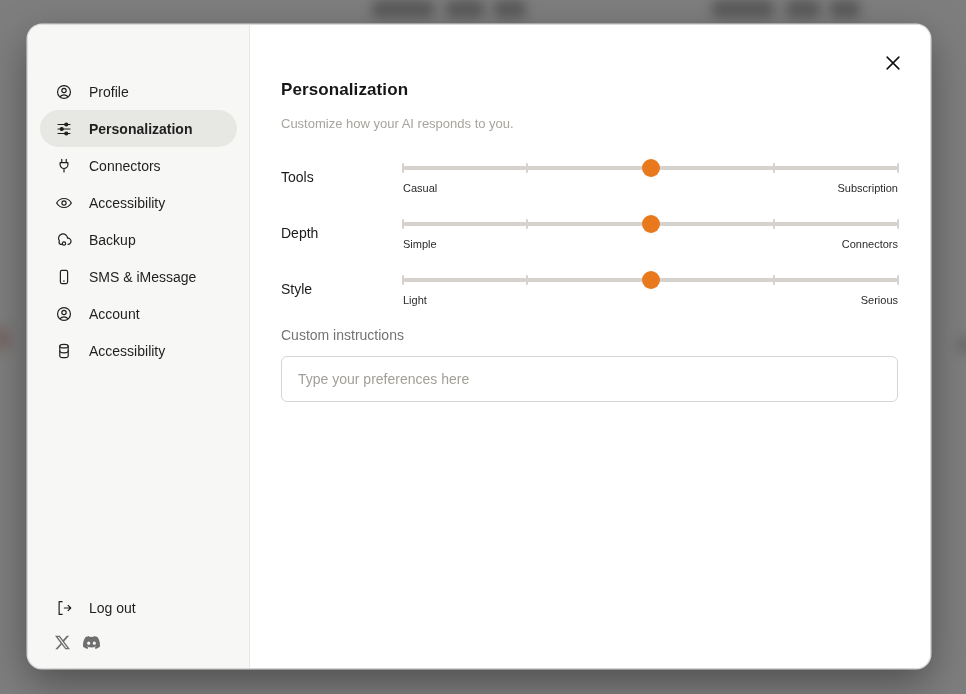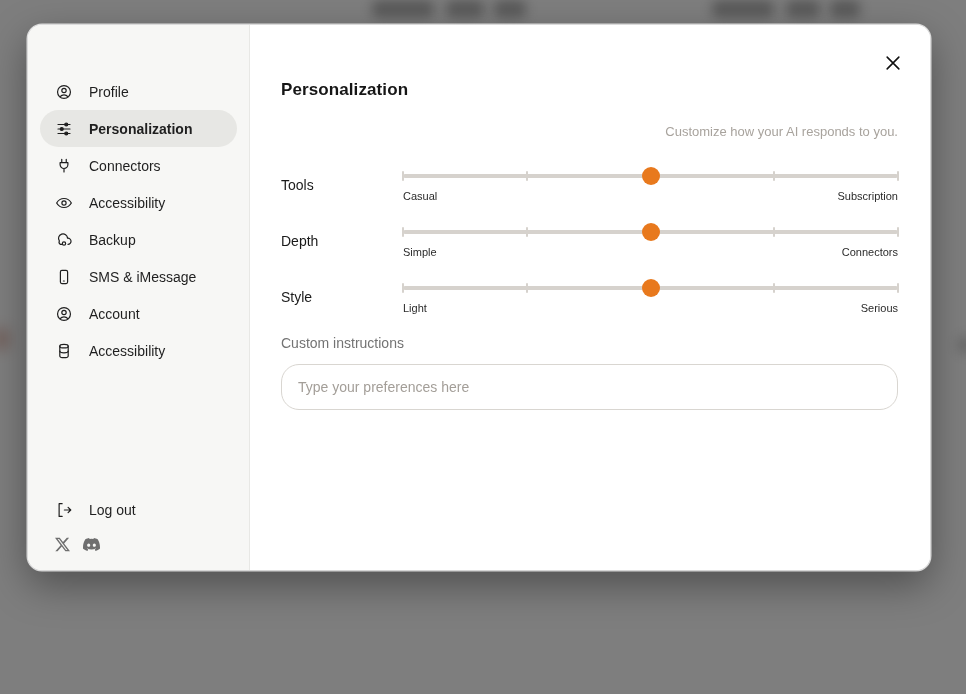--- a/index.html
+++ b/index.html
@@ -17,21 +17,21 @@
   .blob.b2 { left: 446px; top: 0; width: 38px; height: 18px; }
   .blob.b3 { left: 494px; top: 0; width: 32px; height: 18px; }
   .blob.b4 { left: 712px; top: 0; width: 62px; height: 18px; }
   .blob.b5 { left: 786px; top: 0; width: 34px; height: 18px; }
   .blob.b6 { left: 830px; top: 0; width: 30px; height: 18px; }
   .blob.b7 { left: -8px; top: 328px; width: 18px; height: 22px; background:#6b4a42; opacity:.5; filter: blur(7px);}
   .blob.b8 { right: -6px; top: 336px; width: 14px; height: 18px; background:#5a5a5a; opacity:.6; filter: blur(6px);}
 
   
   .modal {
-    position: absolute; left: 28px; top: 25px; width: 902px; height: 545px;
+    position: absolute; left: 28px; top: 25px; width: 902px; height: 643px;
     background: #ffffff; border-radius: 14px;
     box-shadow: 0 0 0 1.5px rgba(255,255,255,.75), 0 14px 40px rgba(0,0,0,.38);
     display: flex; overflow: hidden;
   }
 
   
   .sidebar {
     width: 222px; flex: 0 0 222px; background: #f7f7f5;
     border-right: 1px solid #e8e8e5; position: relative;
   }
@@ -49,21 +49,21 @@
   .social .icon { color: #6f6f6f; cursor: pointer; }
 
   
   .panel { flex: 1 1 auto; position: relative; padding: 54px 32px 0 31px; background: #fff; }
   .close-btn {
     position: absolute; top: 25px; right: 24px; width: 26px; height: 26px;
     background: none; border: none; cursor: pointer; color: #111;
     display: flex; align-items: center; justify-content: center; padding: 0;
   }
   h1.title { font-size: 17px; font-weight: 700; color: #161616; line-height: 22px; letter-spacing: .1px; }
-  .subtitle { font-size: 13px; color: #a8a39d; margin-top: 23px; text-align: right; }
+  .subtitle { font-size: 13px; color: #a8a39d; margin-top: 15px; }
 
   
   .sliders { margin-top: 28px; }
   .slider-row { display: grid; grid-template-columns: 122px 1fr; align-items: center; margin-bottom: 21px; }
   .slider-label { font-size: 14px; color: #1a1a1a; }
   .slider-main { }
   .track-wrap { position: relative; height: 18px; cursor: pointer; }
   .track {
     position: absolute; left: 0; right: 0; top: 50%; transform: translateY(-50%);
     height: 4px; background: var(--track, #d6d2cd); border-radius: 2px;
@@ -77,21 +77,21 @@
     width: 18px; height: 18px; border-radius: 50%;
     background: var(--accent, #e8791d); cursor: grab; z-index: 2;
   }
   .range-labels { display: flex; justify-content: space-between; margin-top: 5px; font-size: 11px; color: #2b2b2b; }
 
   
   .custom { margin-top: 9px; }
   .custom-label { font-size: 14px; font-weight: 500; color: #737373; }
   .custom-input {
     margin-top: 13px; width: 100%; height: 46px;
-    border: 1px solid #d9d6d1; border-radius: 18px;
+    border: 1px solid #d9d6d1; border-radius: 6px;
     padding: 0 16px; font-size: 14px; color: #222;
     font-family: "Liberation Sans", sans-serif;
     background: #fff; outline: none;
   }
   .custom-input::placeholder { color: #a39e98; }
 </style>
 </head>
 <body>
 
 <div class="backdrop">

